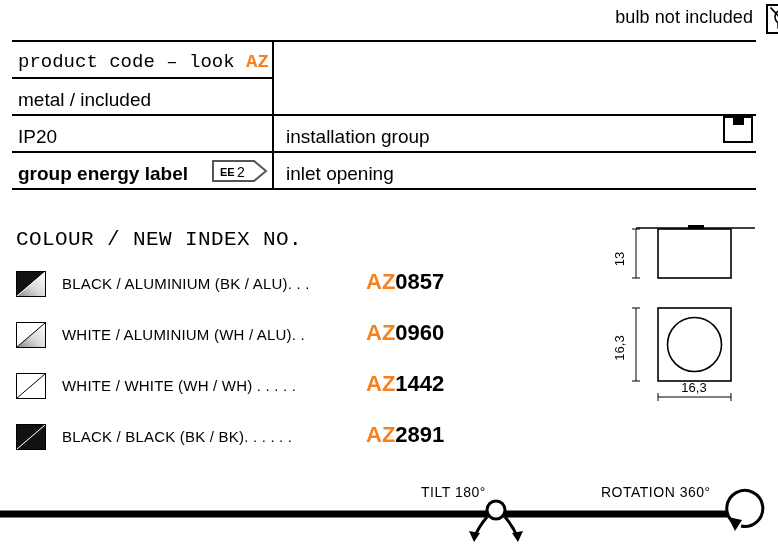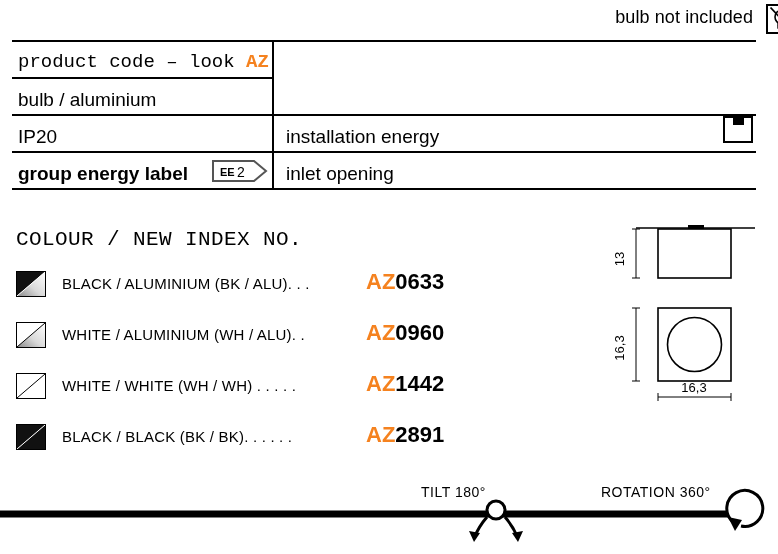--- a/index.html
+++ b/index.html
@@ -203,24 +203,24 @@
     <div class="hline" style="left:0;   top:74px; width:744px;"></div>
     <div class="hline" style="left:0;   top:111px; width:744px;"></div>
     <div class="hline" style="left:0;   top:148px; width:744px;"></div>
 
     <div class="vline" style="left:260px; top:0; height:148px;"></div>
 
     <div class="cell-text" style="left:6px; top:13px;font-family:Liberation Mono, monospace;">
       <span>product code – look </span><span class="orange">AZ</span>
     </div>
 
-    <div class="cell-text" style="left:6px; top:50px;">bulb / aluminium</div>
+    <div class="cell-text" style="left:6px; top:50px;">metal / included</div>
 
     <div class="cell-text" style="left:6px; top:87px;">IP20</div>
-    <div class="cell-text" style="left:274px; top:87px;">installation energy</div>
+    <div class="cell-text" style="left:274px; top:87px;">installation group</div>
 
     <div class="cell-text" style="left:6px; top:124px;font-weight:bold;">group energy label</div>
     <div class="cell-text" style="left:274px; top:124px;">inlet opening</div>
   </div>
 
   <div class="ee-badge">
     <svg width="56" height="22" viewBox="0 0 56 22">
       <path d="M1,1 L42,1 L54,11 L42,21 L1,21 Z" fill="#ffffff" stroke="#555555" stroke-width="2"></path>
       <text x="8" y="16" font-family="Liberation Sans, sans-serif" font-size="11" font-weight="bold" fill="#000">EE</text>
       <text x="25" y="17" font-family="Liberation Sans, sans-serif" font-size="14" fill="#000">2</text>
@@ -249,21 +249,21 @@
           </defs>
           <polygon points="0,0 28,0 0,24" fill="#111111"></polygon>
           <polygon points="28,0 28,24 0,24" fill="url(#gAlu)"></polygon>
           <line x1="28" y1="0" x2="0" y2="24" stroke="#ffffff" stroke-width="1"></line>
         </svg>
       </div>
       <div class="colour-name">
         <span>BLACK / ALUMINIUM (BK / ALU)</span><span>. . .</span>
       </div>
       <div class="colour-code">
-        <span class="pfx">AZ</span><span>0633</span>
+        <span class="pfx">AZ</span><span>0857</span>
       </div>
     </div>
 
     <div class="colour-row">
       <div class="swatch">
         <svg width="28" height="24" viewBox="0 0 28 24" preserveAspectRatio="none">
           <defs>
             <linearGradient id="gAlu2" x1="1" y1="0" x2="0" y2="1">
               <stop offset="0%" stop-color="#ffffff"></stop>
               <stop offset="55%" stop-color="#d9d9d9"></stop>

